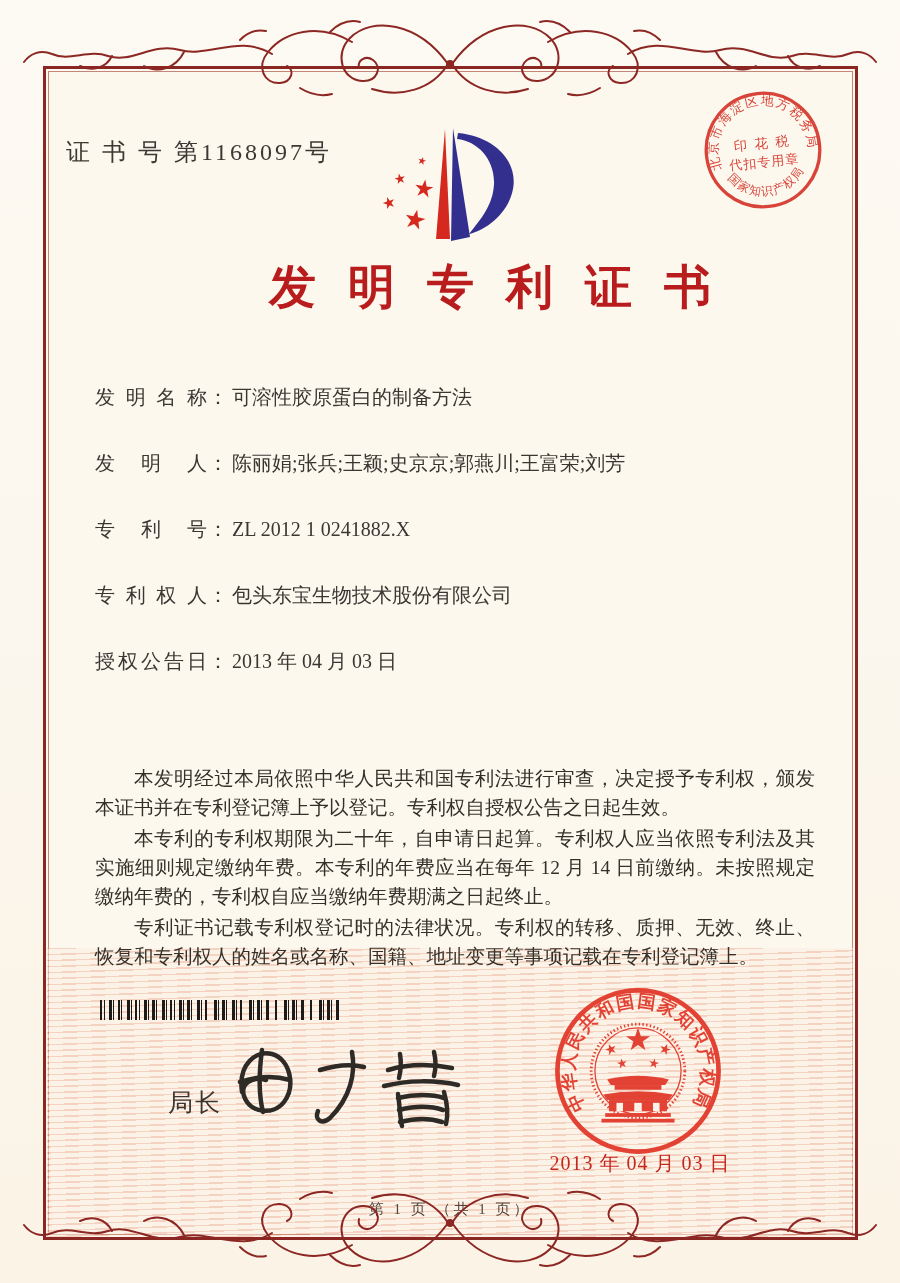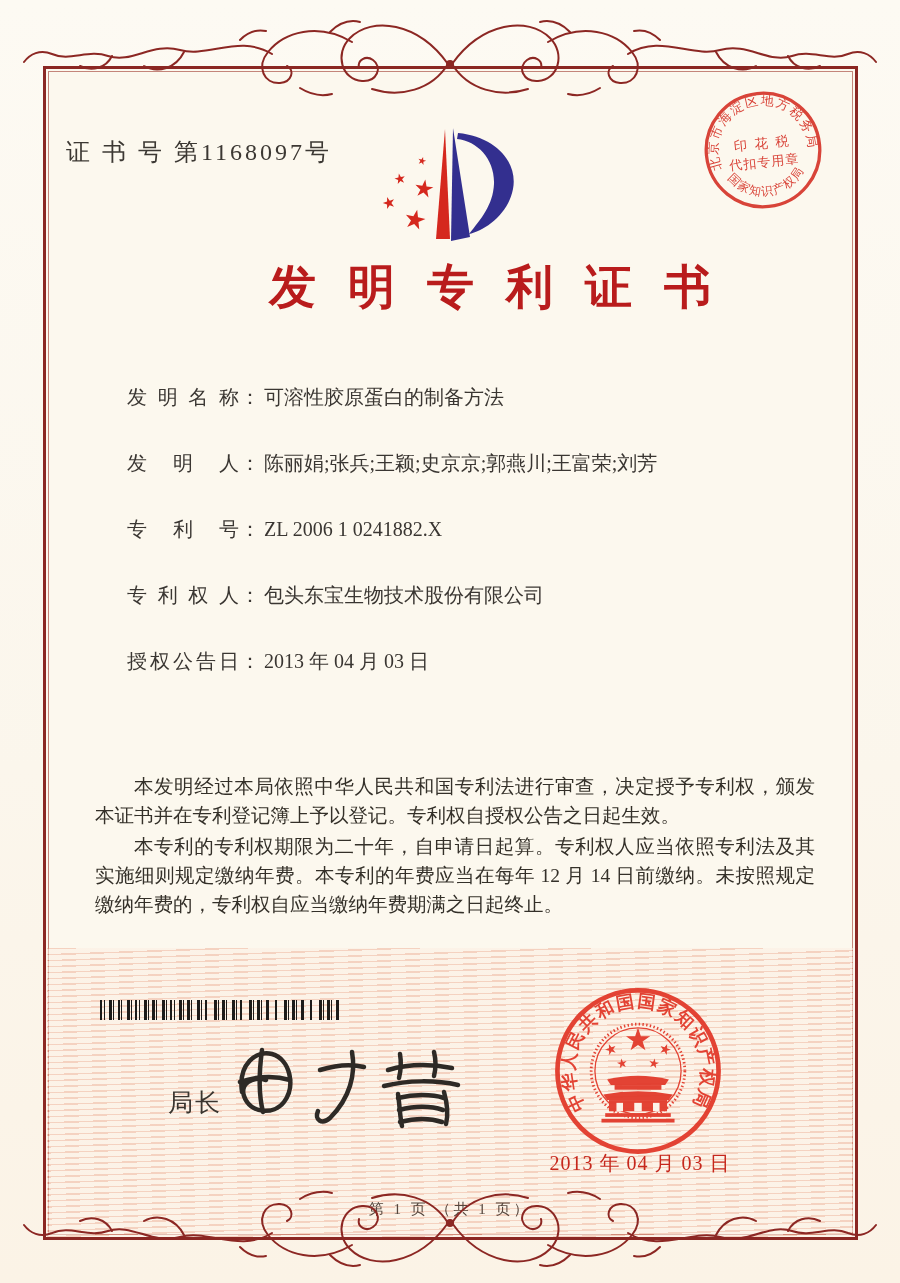--- a/index.html
+++ b/index.html
@@ -25,25 +25,25 @@
     background:
       repeating-linear-gradient(178deg,
         rgba(232,148,118,0.38) 0 1.5px,
         rgba(252,238,226,0.55) 1.5px 6px);
   }
   
   .cert-number{position:absolute;left:66px;top:136px;font-size:24px;letter-spacing:3px;color:#3c3833;z-index:3;}
   .title{position:absolute;left:0;top:256px;width:100%;text-align:center;font-size:47px;
          font-weight:bold;letter-spacing:32px;text-indent:32px;color:#b91c1c;z-index:3;padding-left:40px;}
   .fields{position:absolute;left:95px;top:386px;z-index:3;display:flex;flex-direction:column;gap:44px;}
-  .frow{font-size:20px;line-height:22px;white-space:nowrap;color:#3a3632;margin-left:32px;}
+  .frow{font-size:20px;line-height:22px;white-space:nowrap;color:#3a3632;}
   .f-label{display:inline-block;width:112px;text-align:justify;text-align-last:justify;vertical-align:top;}
   .f-colon{display:inline-block;margin:0 4px 0 1px;}
   .body-text{position:absolute;left:95px;top:764px;width:720px;z-index:3;
-             font-size:19.5px;line-height:29px;text-align:justify;color:#343029;margin-top:8px;}
+             font-size:19.5px;line-height:29px;text-align:justify;color:#343029;}
   .body-text p{margin:0 0 2px 0;text-indent:2em;}
   .barcode{position:absolute;left:100px;top:1000px;width:244px;height:20px;z-index:3;
     background:repeating-linear-gradient(90deg,
       #1d1b19 0 2px, transparent 2px 3.5px,
       #1d1b19 3.5px 4.5px, transparent 4.5px 9px,
       #1d1b19 9px 12px, transparent 12px 13px,
       #1d1b19 13px 14px, transparent 14px 17.5px);}
   .sig-title{position:absolute;left:168px;top:1086px;font-size:25px;letter-spacing:2px;color:#3a352f;z-index:3;}
   .sig-svg{position:absolute;left:228px;top:1040px;width:250px;height:100px;z-index:3;}
   .seal-svg{position:absolute;left:549px;top:982px;width:178px;height:178px;z-index:3;opacity:.95;}
@@ -132,33 +132,34 @@
   <div class="title">发明专利证书</div>
 
   <div class="fields">
     <div class="frow">
       <span class="f-label">发明名称</span><span class="f-colon">：</span><span>可溶性胶原蛋白的制备方法</span>
     </div>
     <div class="frow">
       <span class="f-label">发明人</span><span class="f-colon">：</span><span>陈丽娟;张兵;王颖;史京京;郭燕川;王富荣;刘芳</span>
     </div>
     <div class="frow">
-      <span class="f-label">专利号</span><span class="f-colon">：</span><span>ZL 2006 1 0241882.X</span>
+      <span class="f-label">专利号</span><span class="f-colon">：</span><span>ZL 2012 1 0241882.X</span>
     </div>
     <div class="frow">
       <span class="f-label">专利权人</span><span class="f-colon">：</span><span>包头东宝生物技术股份有限公司</span>
     </div>
     <div class="frow">
       <span class="f-label">授权公告日</span><span class="f-colon">：</span><span>2013 年 04 月 03 日</span>
     </div>
   </div>
 
   <div class="body-text">
     <p>本发明经过本局依照中华人民共和国专利法进行审查，决定授予专利权，颁发本证书并在专利登记簿上予以登记。专利权自授权公告之日起生效。</p>
     <p>本专利的专利权期限为二十年，自申请日起算。专利权人应当依照专利法及其实施细则规定缴纳年费。本专利的年费应当在每年 12 月 14 日前缴纳。未按照规定缴纳年费的，专利权自应当缴纳年费期满之日起终止。</p>
+    <p>专利证书记载专利权登记时的法律状况。专利权的转移、质押、无效、终止、恢复和专利权人的姓名或名称、国籍、地址变更等事项记载在专利登记簿上。</p>
   </div>
 
   <div class="barcode"></div>
 
   <div class="sig-title">局长</div>
   <span class="sr-only">田力普</span>
   <svg class="sig-svg" viewBox="0 0 250 100" xmlns="http://www.w3.org/2000/svg">
     <g stroke="#2e2a26" stroke-width="4.5" fill="none" stroke-linecap="round" stroke-linejoin="round">
       <path d="M14,52 C10,24 28,10 44,14 C62,19 68,46 56,62 C46,75 22,74 16,56 C12,44 24,36 38,40"></path>
       <path d="M34,10 C31,32 31,56 35,72"></path>

